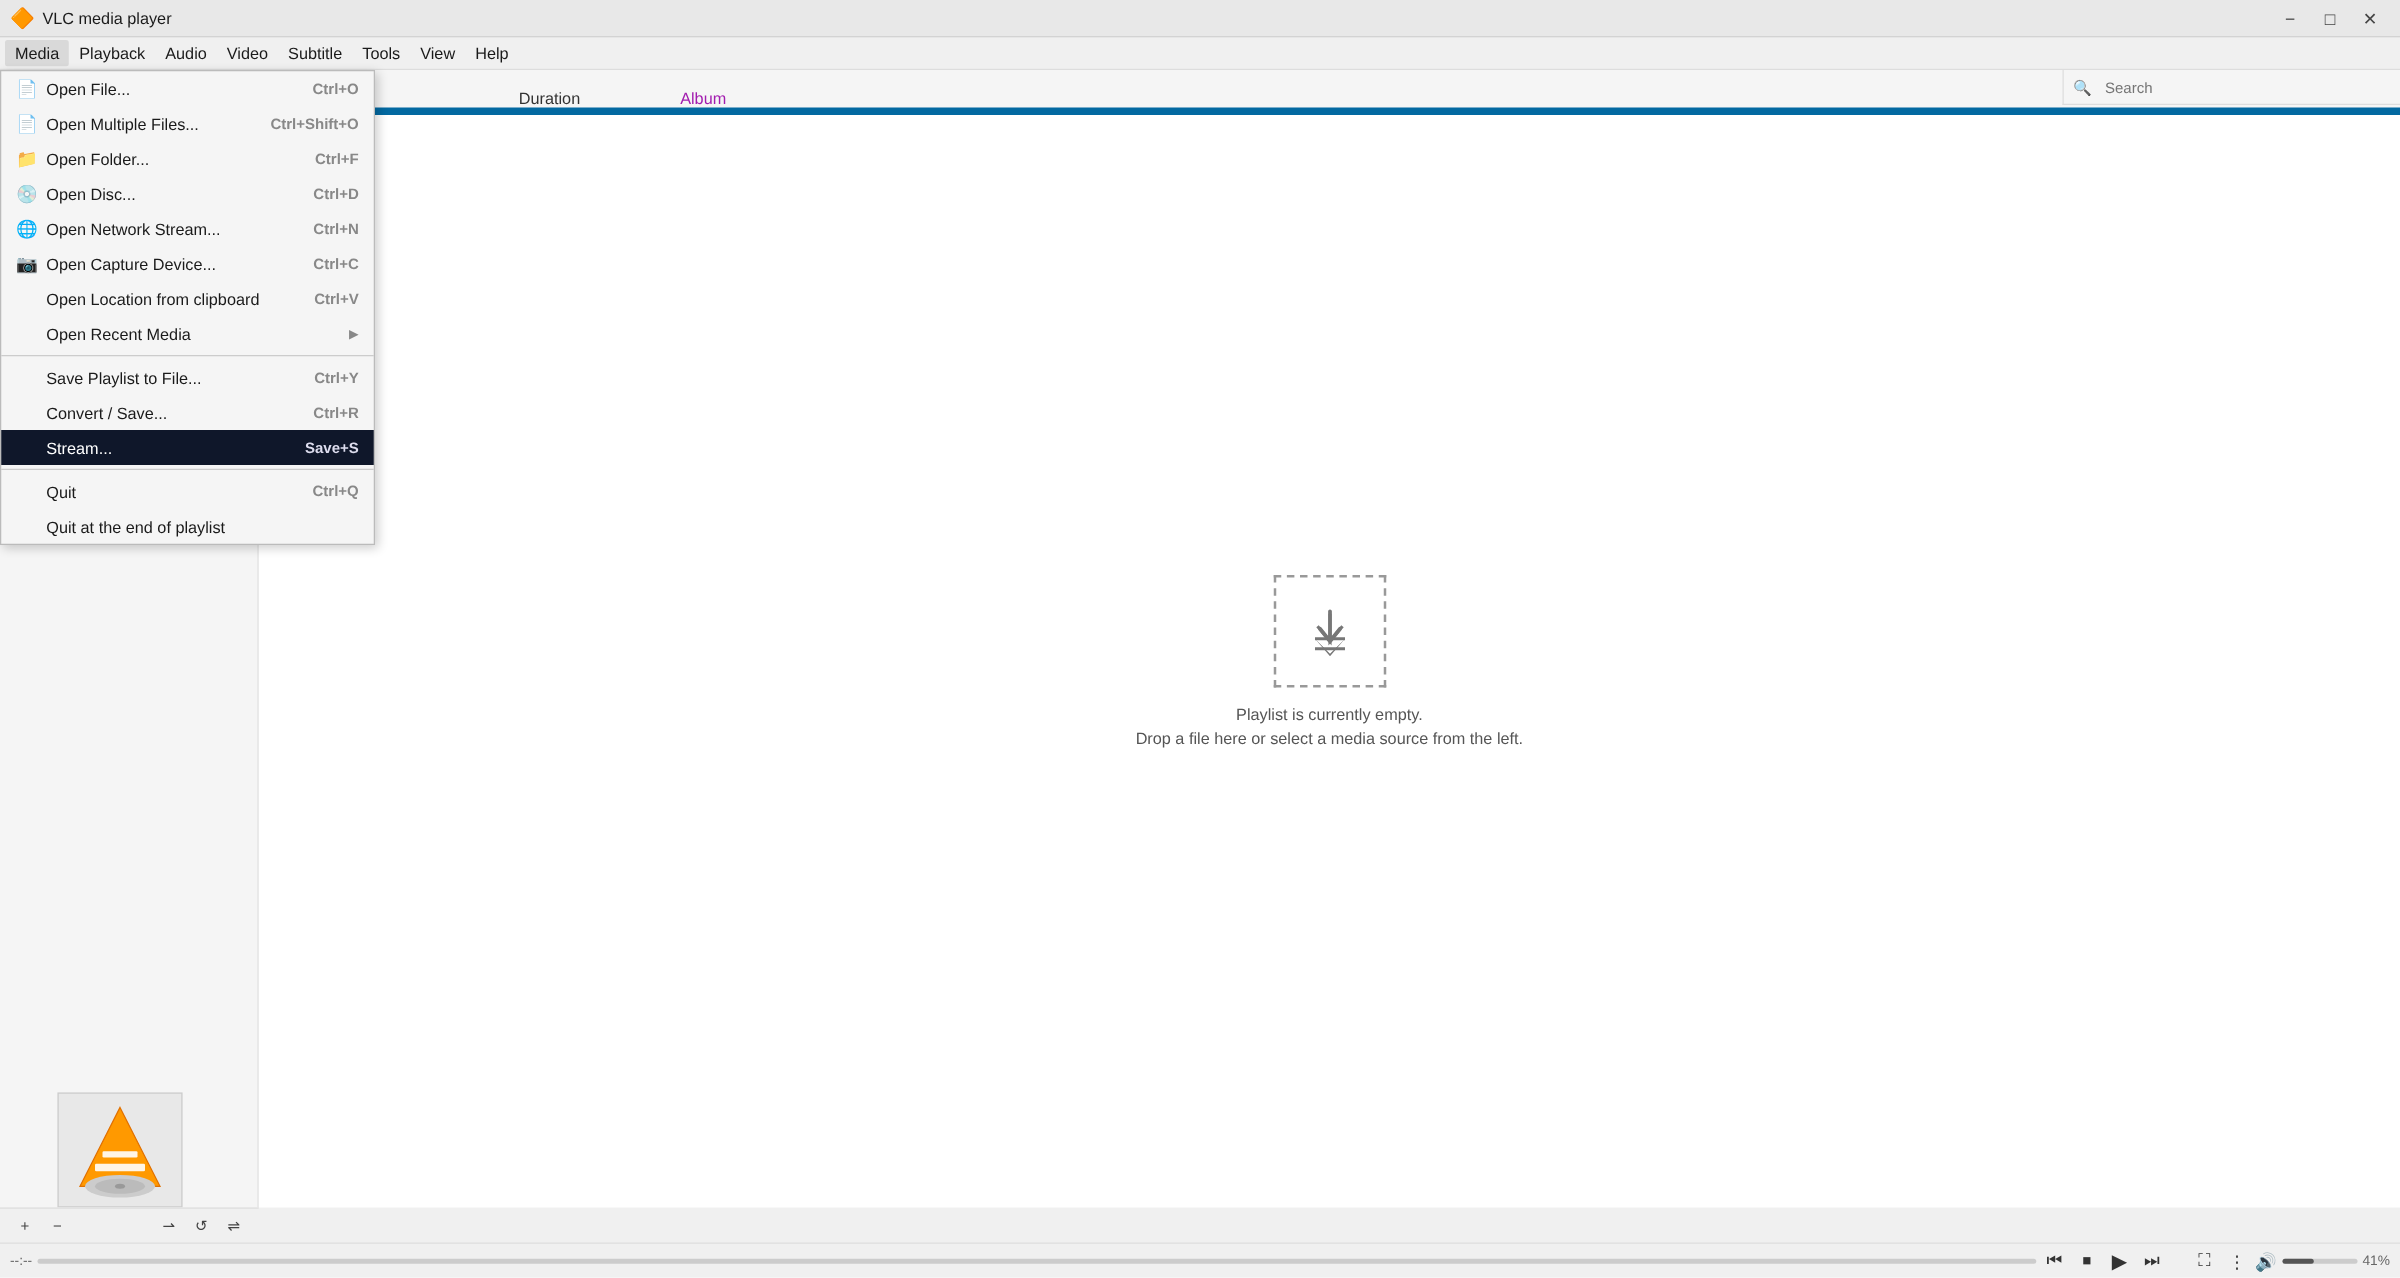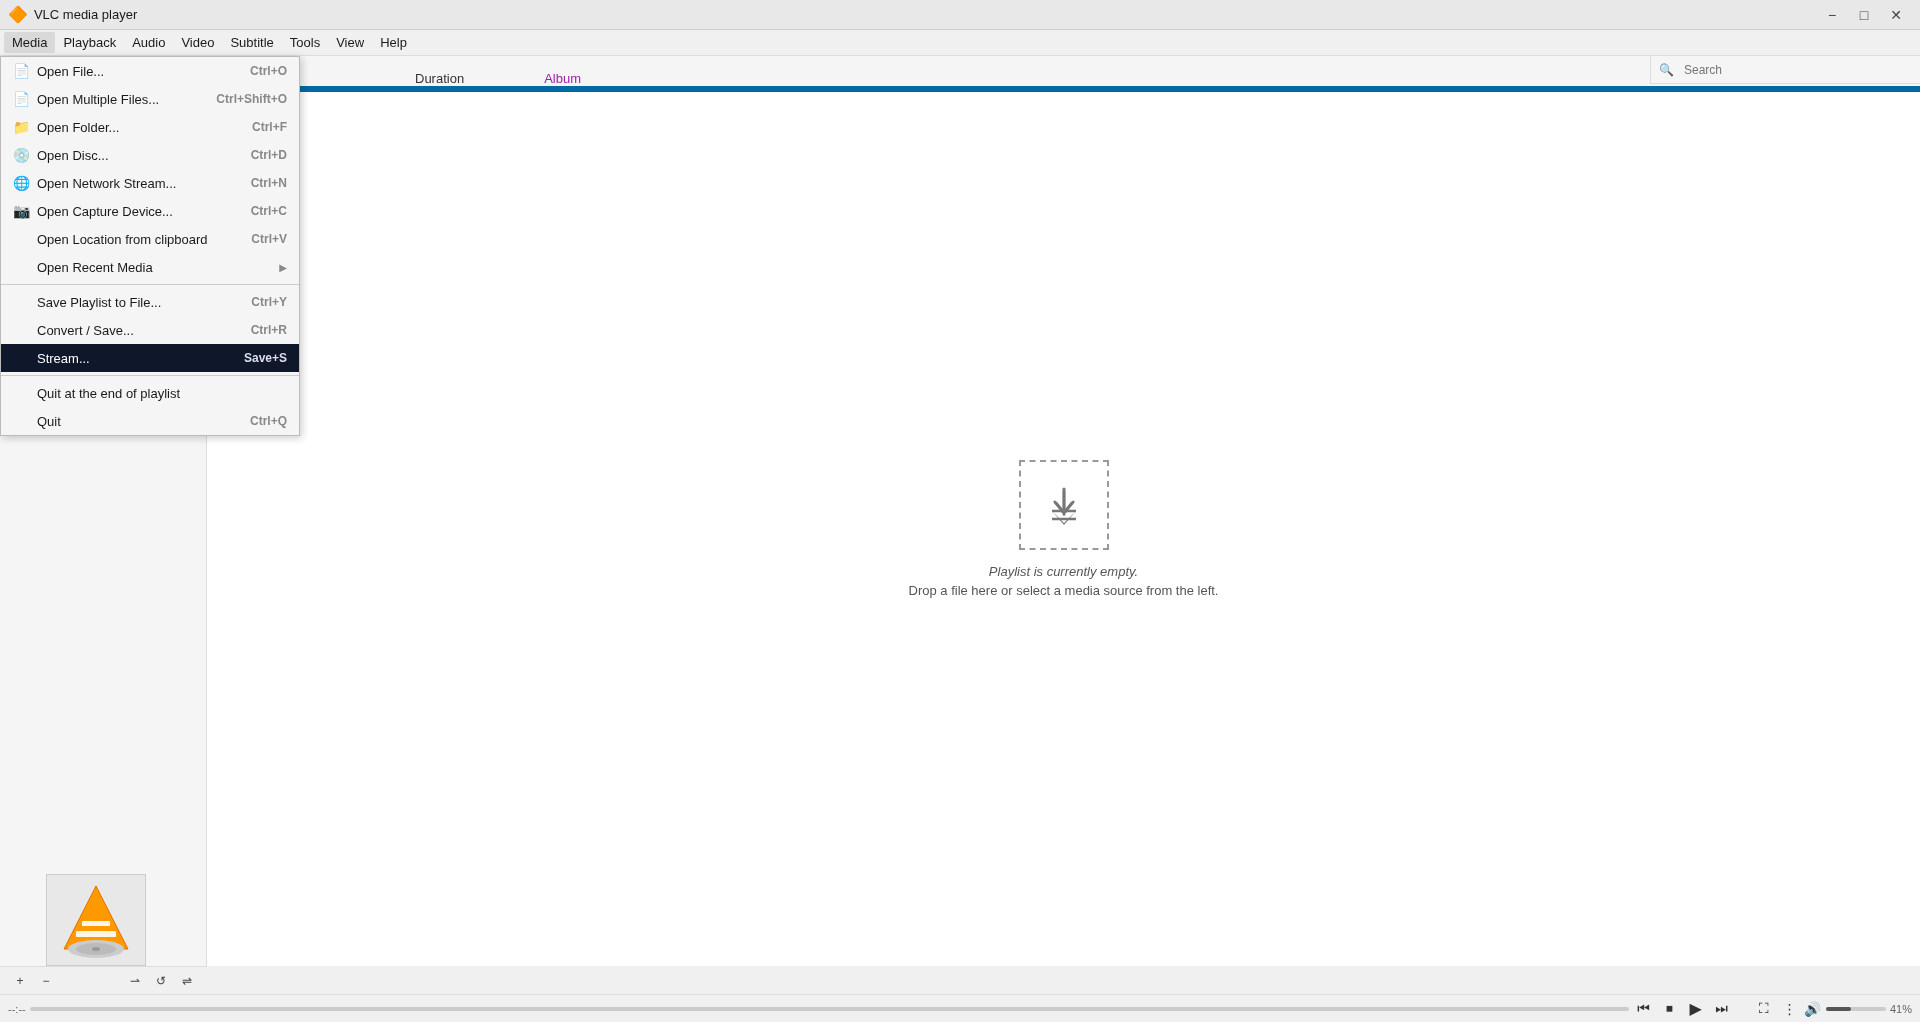--- a/index.html
+++ b/index.html
@@ -149,21 +149,20 @@
       border: 2px dashed #999;
       display: flex;
       align-items: center;
       justify-content: center;
       margin-bottom: 14px;
     }
     #empty-text1 {
       color: #555;
       font-size: 13px;
       margin-bottom: 4px;
-      font-style: italic;
     }
     #empty-text2 {
       color: #555;
       font-size: 13px;
     }
 
     
     #vlc-thumbnail {
       position: absolute;
       left: 46px;
@@ -415,30 +414,30 @@
     <span style="display:flex;align-items:center;">
       <span class="dropdown-item-icon"></span>
       <span>Stream...</span>
     </span>
     <span class="shortcut">Save+S</span>
   </div>
   <div class="dropdown-separator"></div>
   <div class="dropdown-item">
     <span style="display:flex;align-items:center;">
       <span class="dropdown-item-icon"></span>
+      <span>Quit</span>
+    </span>
+    <span class="shortcut">Ctrl+Q</span>
+  </div>
+  <div class="dropdown-item">
+    <span style="display:flex;align-items:center;">
+      <span class="dropdown-item-icon"></span>
       <span>Quit at the end of playlist</span>
     </span>
     <span class="shortcut"></span>
-  </div>
-  <div class="dropdown-item">
-    <span style="display:flex;align-items:center;">
-      <span class="dropdown-item-icon"></span>
-      <span>Quit</span>
-    </span>
-    <span class="shortcut">Ctrl+Q</span>
   </div>
 </div>
 
 <div id="search-bar" style="position:absolute; top:56px; right:0; width:270px; height:28px; background:#f5f5f5; border-bottom:1px solid #ddd; border-left:1px solid #ddd; display:flex; align-items:center; padding:0 8px; z-index:50;">
   <span style="font-size:12px; color:#888; margin-right:4px;">🔍</span>
   <input type="text" id="search-input" style="flex: 1 1 0%; height: 20px; border: none; background: transparent; font-size: 12px; outline: none; color: rgb(51, 51, 51);" placeholder="Search">
 </div>
 
 <div id="main-layout">
 

